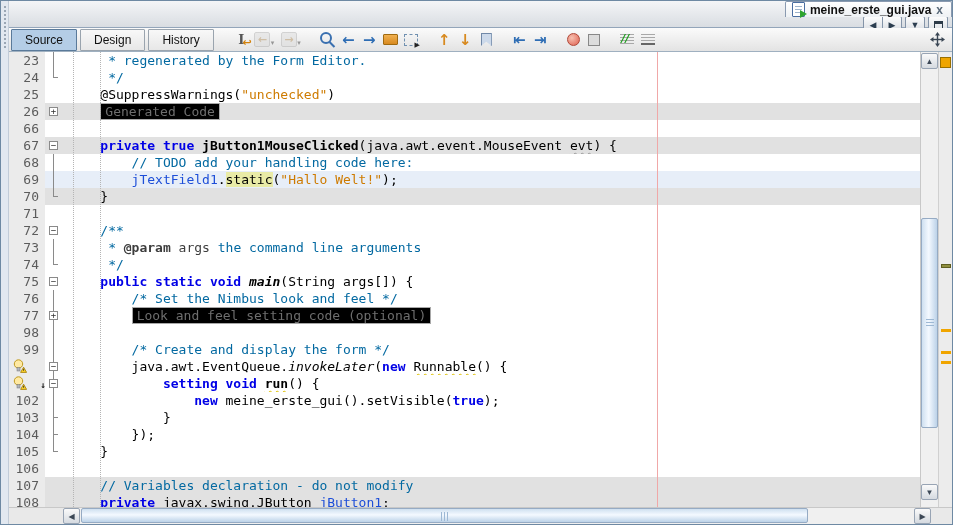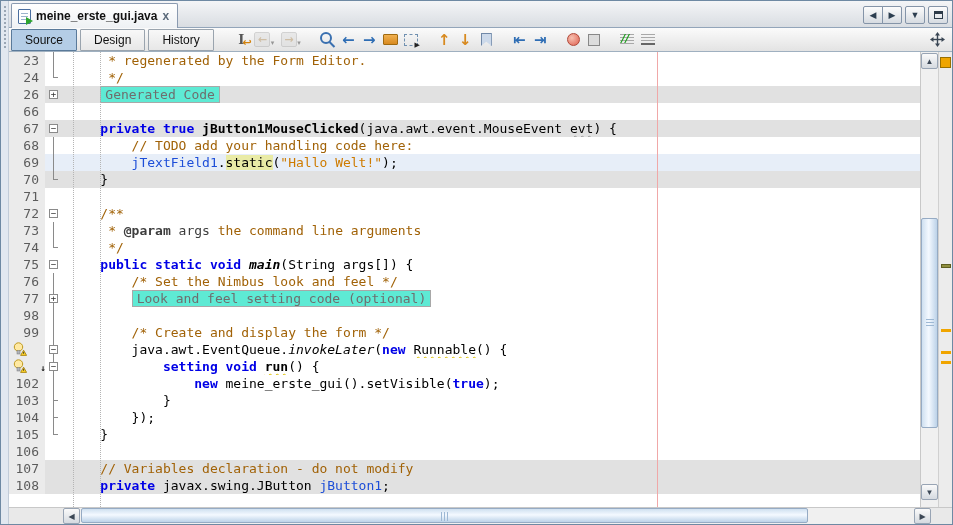--- a/index.html
+++ b/index.html
@@ -19,21 +19,21 @@
     position:absolute; left:2px; top:4px; width:4px; height:44px;
     background-image:radial-gradient(#9aa6b4 0.8px, transparent 0.9px);
     background-size:4px 4px;
   }
   .content { margin-left:8px; display:flex; flex-direction:column; height:100%; }
 
   
   .tabrow {
     height:27px; display:flex; align-items:flex-end;
     background:linear-gradient(#f4f5f7,#d9dde2);
-    border-bottom:1px solid #93a5ba; padding-left:2px;
+    border-bottom:1px solid #93a5ba; padding-left:2px;flex-direction:column;
   }
   .tab {
     height:25px; display:flex; align-items:center; gap:5px;
     padding:0 8px 0 6px; background:linear-gradient(#ffffff,#eef1f4);
     border:1px solid #8a9ab0; border-bottom:none; border-radius:2px 2px 0 0;
     margin-bottom:-1px; position:relative; z-index:2;
   }
   .tab-label { font-size:12px; font-weight:bold; color:#111; }
   .fileicon { position:relative; width:13px; height:15px; background:#fff;
     border:1px solid #4a6ea0; border-radius:1px; }
@@ -109,32 +109,32 @@
   .row-body.caret { background:#e7eef8; }
   .foldcol { width:18px; flex:none; position:relative; }
   .fline { position:absolute; left:8px; top:0; bottom:0; width:0; border-left:1px solid #8a8a8a; }
   .fline.end { bottom:auto; height:9px; width:5px; border-bottom:1px solid #8a8a8a; }
   .ftick { position:absolute; left:9px; top:8px; width:4px; border-top:1px solid #8a8a8a; }
   .fbox { position:absolute; left:4px; top:4px; width:9px; height:9px; background:#fff;
     border:1px solid #8a8a8a; font:9px "DejaVu Sans Mono", monospace; line-height:7px; text-align:center; color:#333; }
   .txt { flex:1; font:13px "DejaVu Sans Mono", monospace; line-height:17px; white-space:pre; padding-left:6px; overflow:hidden; }
   .seg.k { color:#0000e6; font-weight:bold; }
   .seg.d { color:#000; }
-  .seg.c { color:#a16207; }
+  .seg.c { color:#0369a1; }
   .seg.s { color:#ce7b00; }
   .seg.f { color:#1d4ed8; }
   .seg.b { font-weight:bold; }
   .seg.bi { font-weight:bold; font-style:italic; }
   .seg.i { font-style:italic; }
   .seg.jt { color:#3d3d3d; font-weight:bold; }
   .seg.jv { color:#3d3d3d; }
   .seg.hl { background:#e9eba6; }
   .seg.wy { text-decoration:underline wavy #ddc000; text-decoration-thickness:1px; text-underline-offset:2px;margin-top:8px; }
   .seg.wg { text-decoration:underline wavy #9a9a9a; text-decoration-thickness:1px; text-underline-offset:2px; }
-  .foldbox-inline { border:1px solid #a8a8a8; background:#5eead4; color:#6e6e6e; padding:0 4px;
+  .foldbox-inline { border:1px solid #a8a8a8; background:#000000; color:#6e6e6e; padding:0 4px;
     font:13px "DejaVu Sans Mono", monospace; }
   .overlay { position:absolute; top:0; bottom:0; width:0; pointer-events:none; z-index:3; }
   .guide { border-left:1px dotted #b4b4b4; }
   .margin-line { border-left:1px solid #f0a8a8; }
   .bulb { position:absolute; left:4px; top:1px; }
   .bulb-dn { position:absolute; right:-1px; top:2px; font-size:9px; color:#111; font-weight:bold; }
 
   
   .vscroll { width:18px; flex:none; background:#f0f0f0; border-left:1px solid #c8c8c8; position:relative; }
   .sbtn { position:absolute; left:0; width:17px; height:16px; border:1px solid #98a4b4;
@@ -261,20 +261,27 @@
           <div class="row">
             <div class="gut">24</div>
             <div class="row-body ">
               <div class="foldcol">
                 <div class="fline end"></div>
               </div>
               <div class="txt"><span class="seg c">     */</span></div>
             </div>
           </div>
           <div class="row">
+            <div class="gut">25</div>
+            <div class="row-body ">
+              <div class="foldcol"></div>
+              <div class="txt"><span class="seg d">    @SuppressWarnings(</span><span class="seg s">"unchecked"</span><span class="seg d">)</span></div>
+            </div>
+          </div>
+          <div class="row">
             <div class="gut">26</div>
             <div class="row-body guarded">
               <div class="foldcol">
                 <div class="fbox">+</div>
               </div>
               <div class="txt"><span>    </span><span class="foldbox-inline">Generated Code</span></div>
             </div>
           </div>
           <div class="row">
             <div class="gut">66</div>

